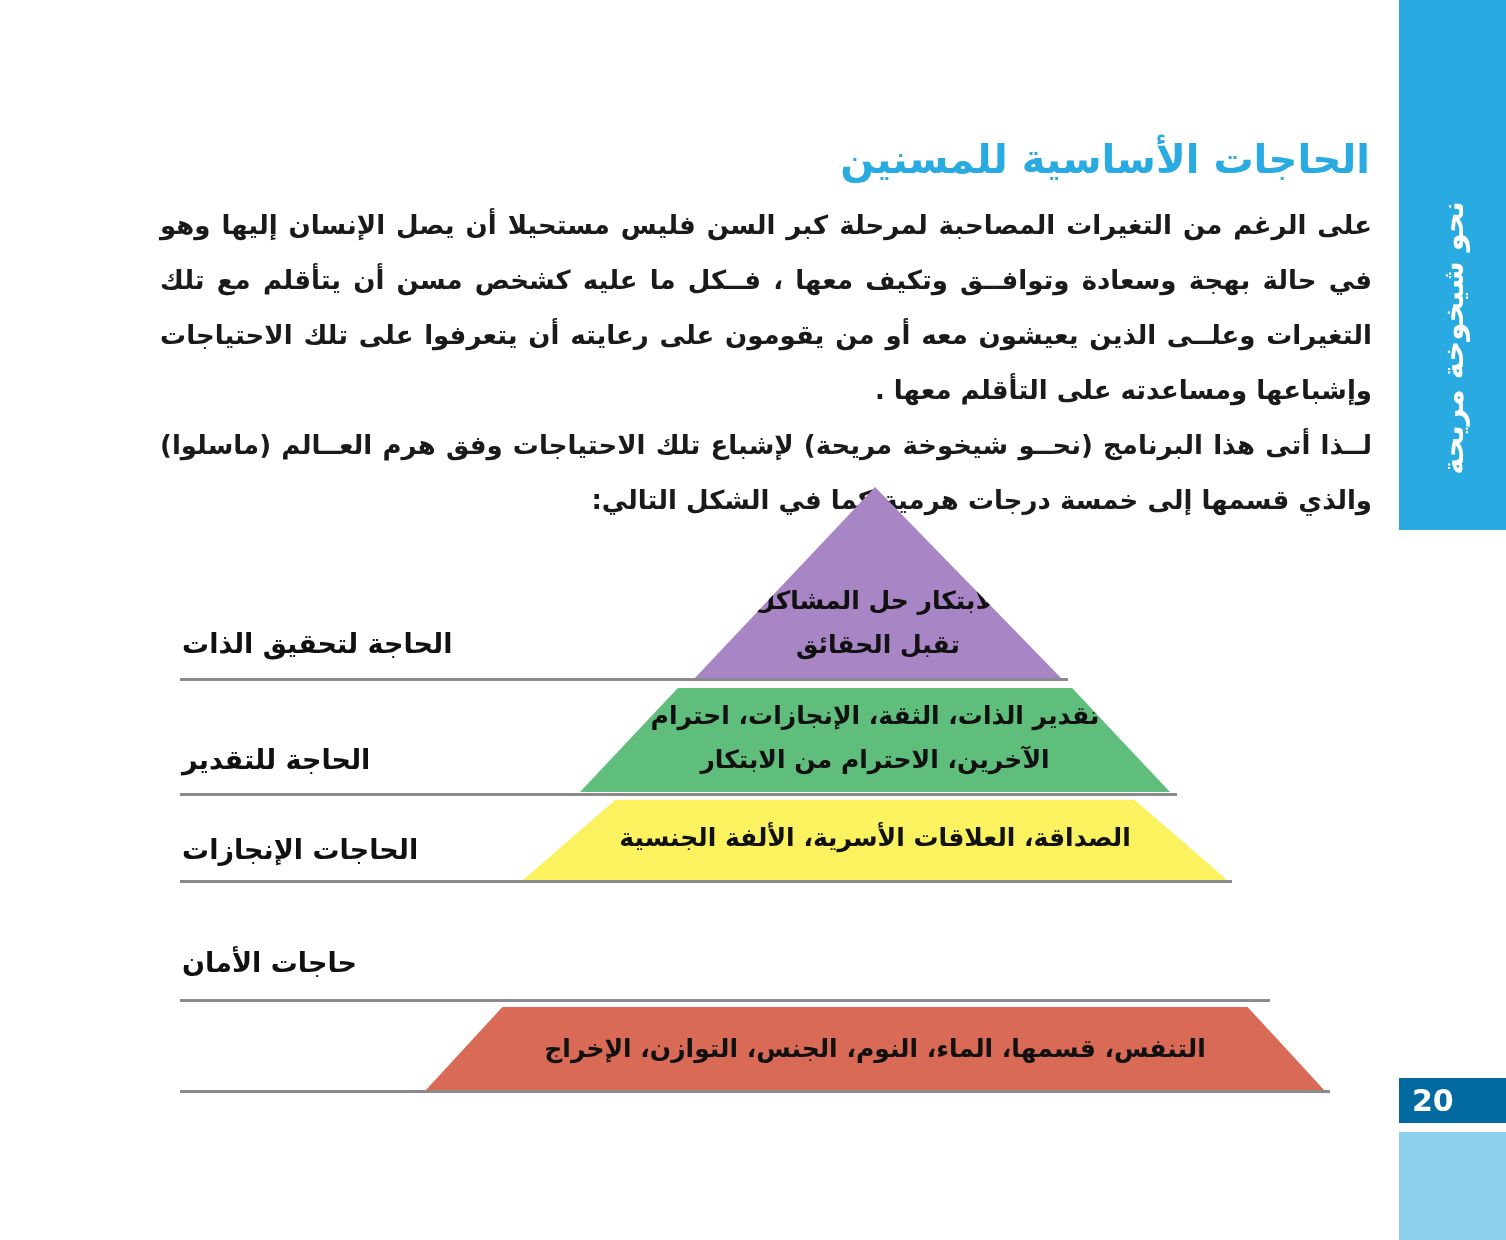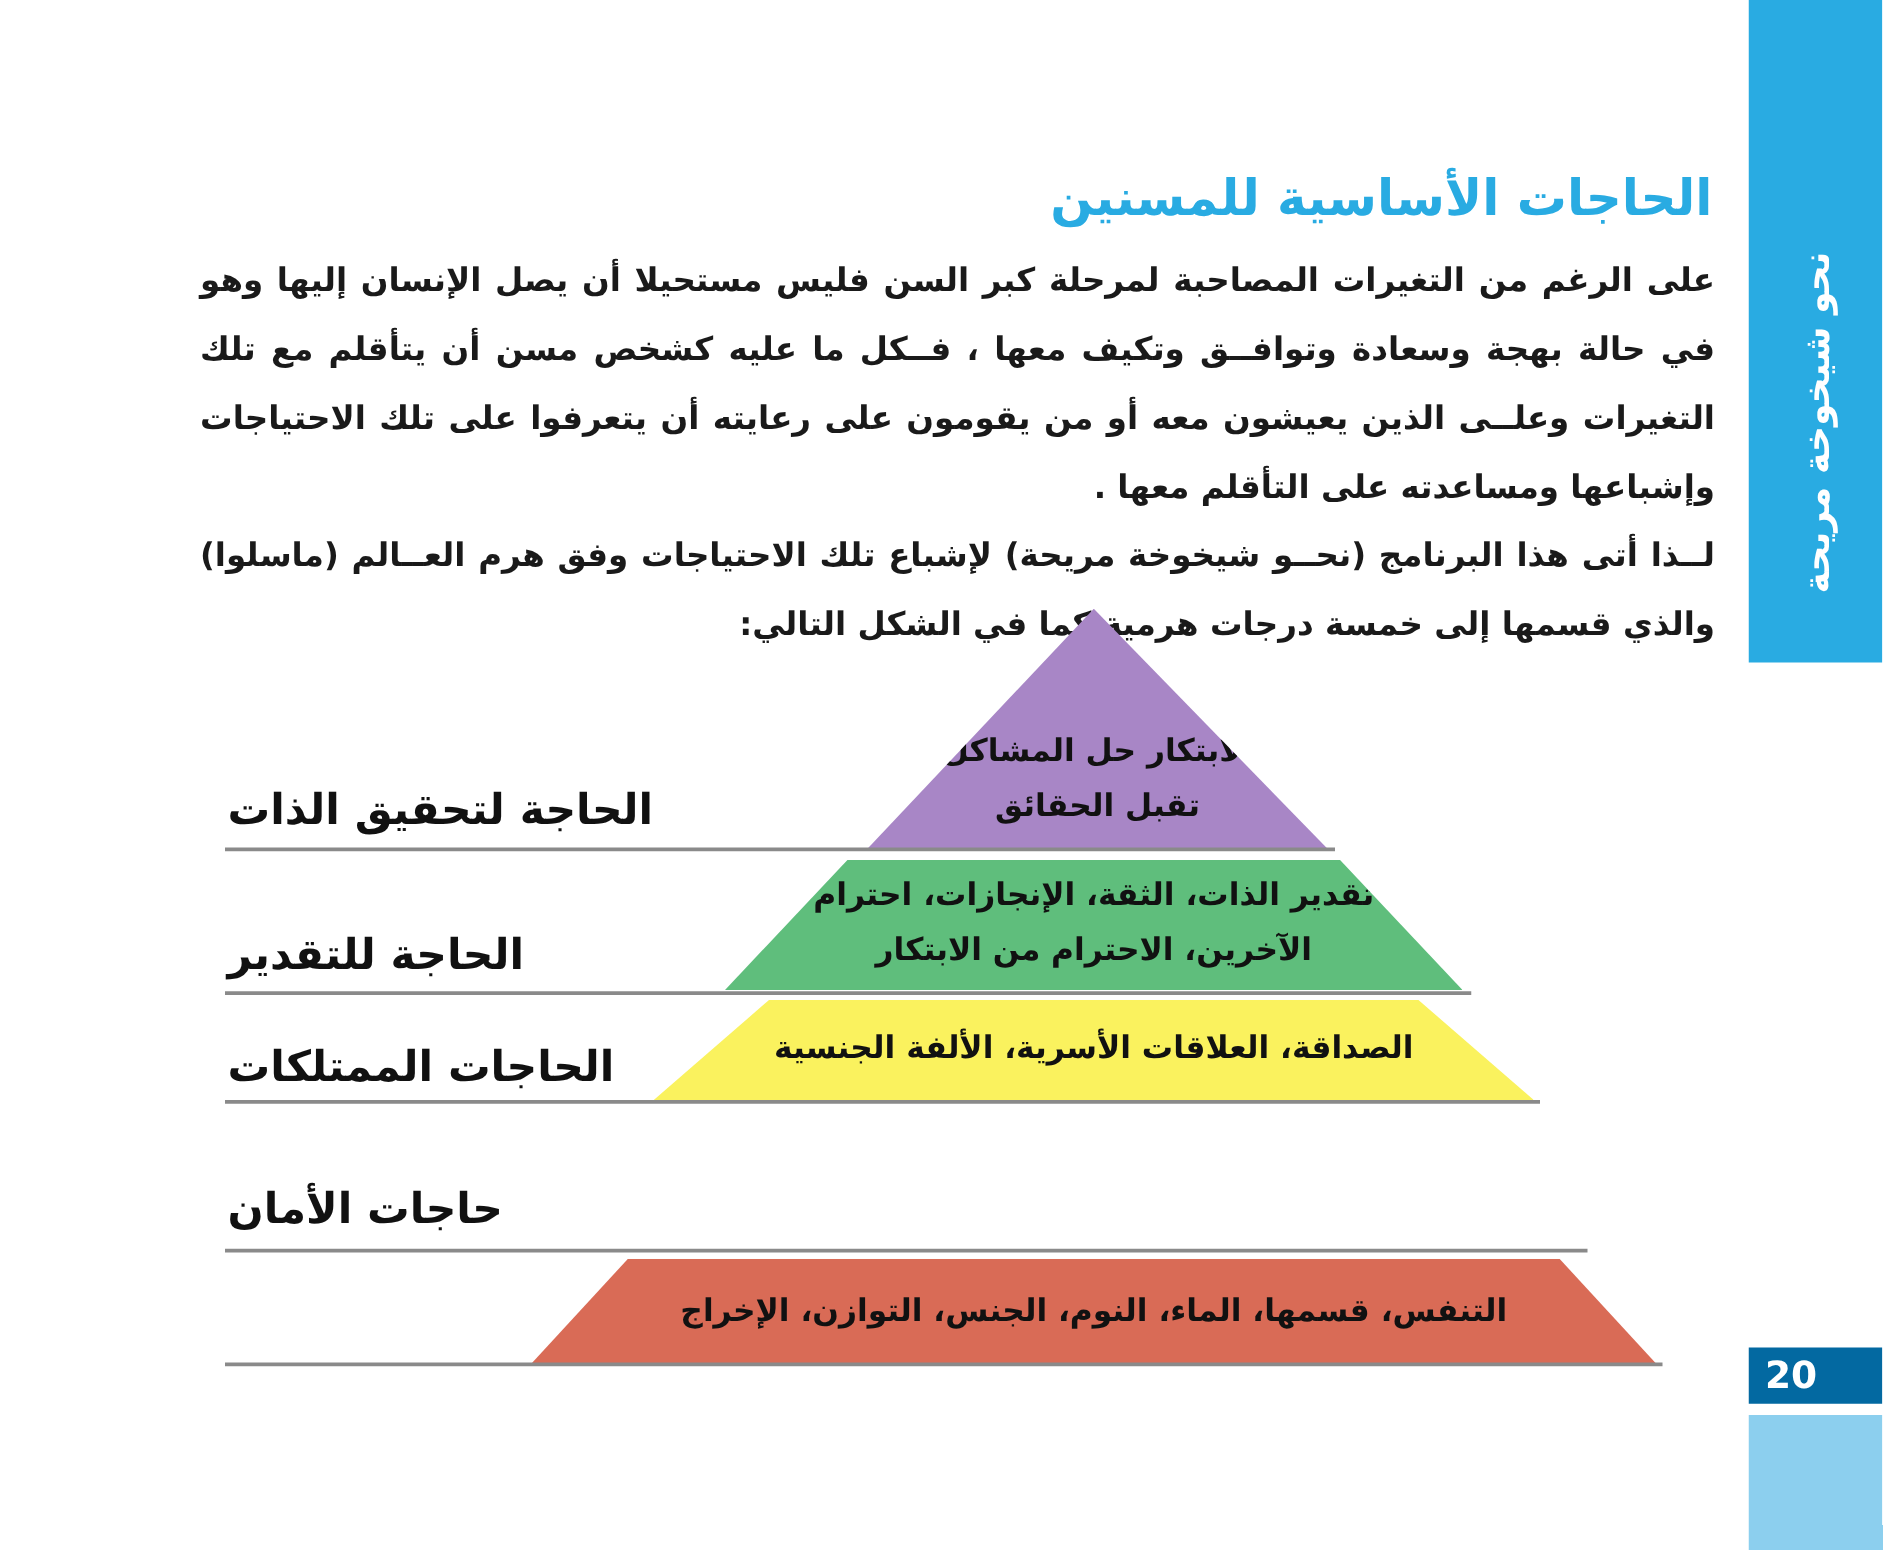--- a/index.html
+++ b/index.html
@@ -57,21 +57,21 @@
          clip-path: polygon(10% 0, 90% 0, 100% 100%, 0 100%); }
   .lv4 .lines { top: 8px; }
   .lv5 { left: 425px;  top: 1007px; width: 900px; height: 84px;
          clip-path: polygon(8.6% 0, 91.4% 0, 100% 100%, 0 100%); }
   .lv5 .lines { top: 20px; }
   
   .row-label {
     position: absolute;
     left: 182px;
     direction: rtl;
-    font-size: 34px;
+    font-size: 27px;
     font-weight: bold;
     color: #111111;
     white-space: nowrap;
   }
   .rule {
     position: absolute;
     left: 180px;
     height: 3px;
     background: #8a8a8a;
   }
@@ -149,21 +149,21 @@
 
 
   <div class="level lv5" style="background:#d96b56;">
     <div class="lines">
       <span class="line">التنفس، قسمها، الماء، النوم، الجنس، التوازن، الإخراج</span>
     </div>
   </div>
 
   <div class="row-label" style="top:628px;">الحاجة لتحقيق الذات</div>
   <div class="row-label" style="top:744px;">الحاجة للتقدير</div>
-  <div class="row-label" style="top:834px;">الحاجات الممتلكات</div>
+  <div class="row-label" style="top:834px;">الحاجات الإنجازات</div>
   <div class="row-label" style="top:947px;">حاجات الأمان</div>
 
   <div class="rule" style="top:678px;  width:888px;"></div>
   <div class="rule" style="top:793px;  width:997px;"></div>
   <div class="rule" style="top:880px;  width:1052px;"></div>
   <div class="rule" style="top:999px;  width:1090px;"></div>
   <div class="rule" style="top:1090px; width:1150px;"></div>
 
   <div class="sidebar" style="background:#29abe2;">
     <div class="sidebar-text">نحو شيخوخة مريحة</div>

